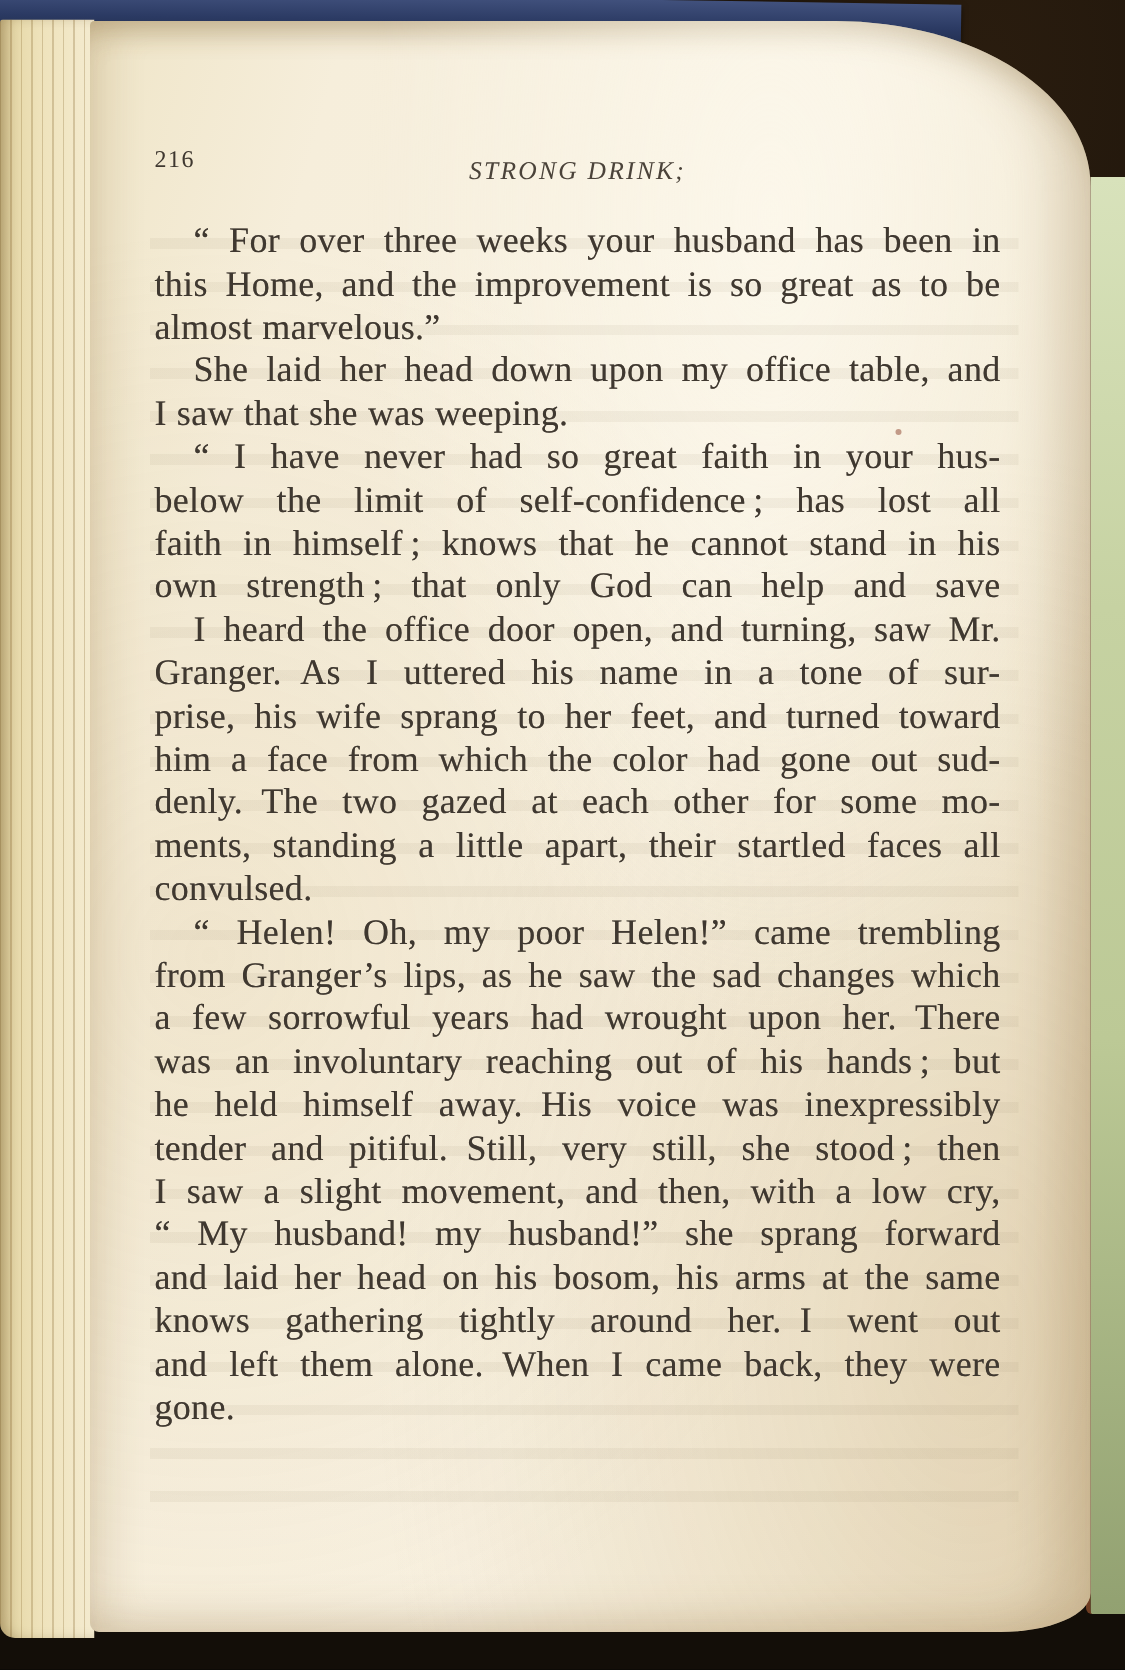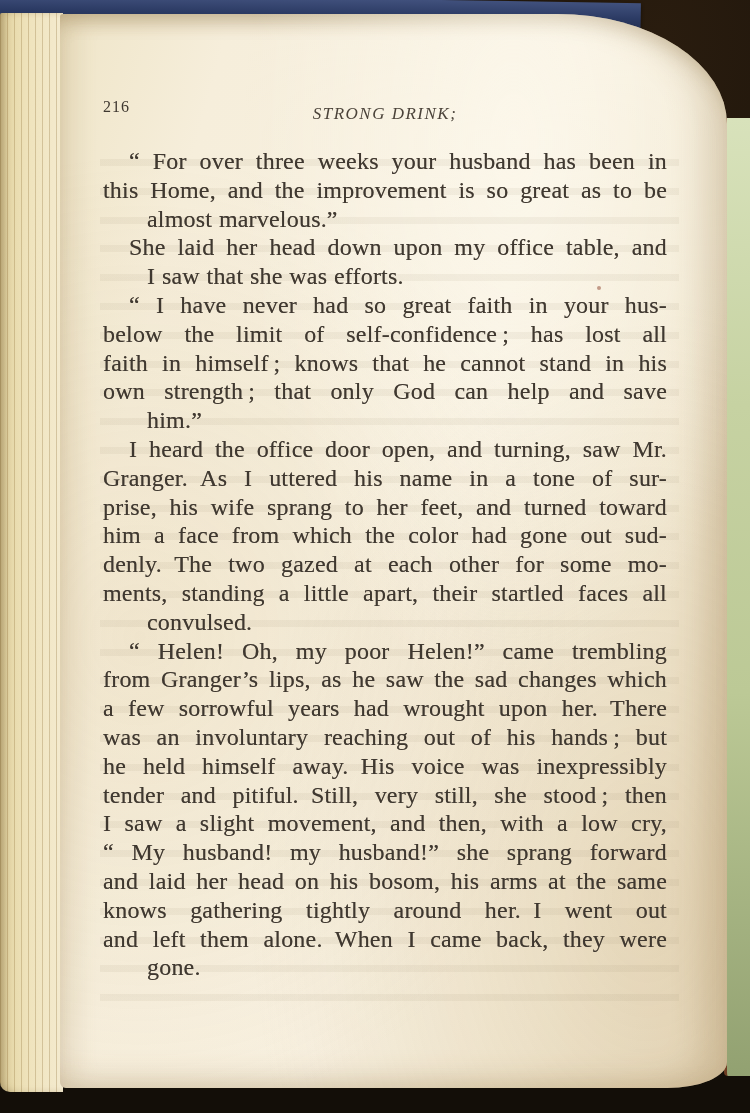--- a/index.html
+++ b/index.html
@@ -78,49 +78,48 @@
   }
   .textblock{
     position:absolute; left:43px; top:133px; width:564px; z-index:1;
     font-family:"Liberation Serif","DejaVu Serif",serif;
     font-size:24px; line-height:28.8px; color:var(--ink,#3f3830);
     letter-spacing:.2px; word-spacing:.5px;
     text-shadow:0 0 .4px rgba(60,50,40,.55);
   }
   .line{ text-align:justify; text-align-last:justify; }
   .line.first{ text-indent:26px; }
-  .line.last{ text-align-last:left;margin-left:44px; }
+  .line.last{ text-align-last:left; }
 </style>
 </head>
 <body>
 
 <div class="scene">
   <div class="cover-band"></div>
   <div class="edge-stack"></div>
   <div class="facing-strip"></div>
 
   <div class="page">
     <span class="pagenum">216</span>
     <div class="runhead">STRONG DRINK;</div>
     <div class="textblock">
         <div>
           <div class="line first">“ For over three weeks your husband has been in</div>
           <div class="line">this Home, and the improvement is so great as to be</div>
           <div class="line last">almost marvelous.”</div>
         </div>
         <div>
           <div class="line first">She laid her head down upon my office table, and</div>
-          <div class="line last">I saw that she was efforts.</div>
+          <div class="line last">I saw that she was weeping.</div>
         </div>
         <div>
           <div class="line first">“ I have never had so great faith in your hus-</div>
           <div class="line">below the limit of self-confidence ; has lost all</div>
           <div class="line">faith in himself ; knows that he cannot stand in his</div>
           <div class="line">own strength ; that only God can help and save</div>
-          <div class="line last">him.”</div>
         </div>
         <div>
           <div class="line first">I heard the office door open, and turning, saw Mr.</div>
           <div class="line">Granger. As I uttered his name in a tone of sur-</div>
           <div class="line">prise, his wife sprang to her feet, and turned toward</div>
           <div class="line">him a face from which the color had gone out sud-</div>
           <div class="line">denly. The two gazed at each other for some mo-</div>
           <div class="line">ments, standing a little apart, their startled faces all</div>
           <div class="line last">convulsed.</div>
         </div>

